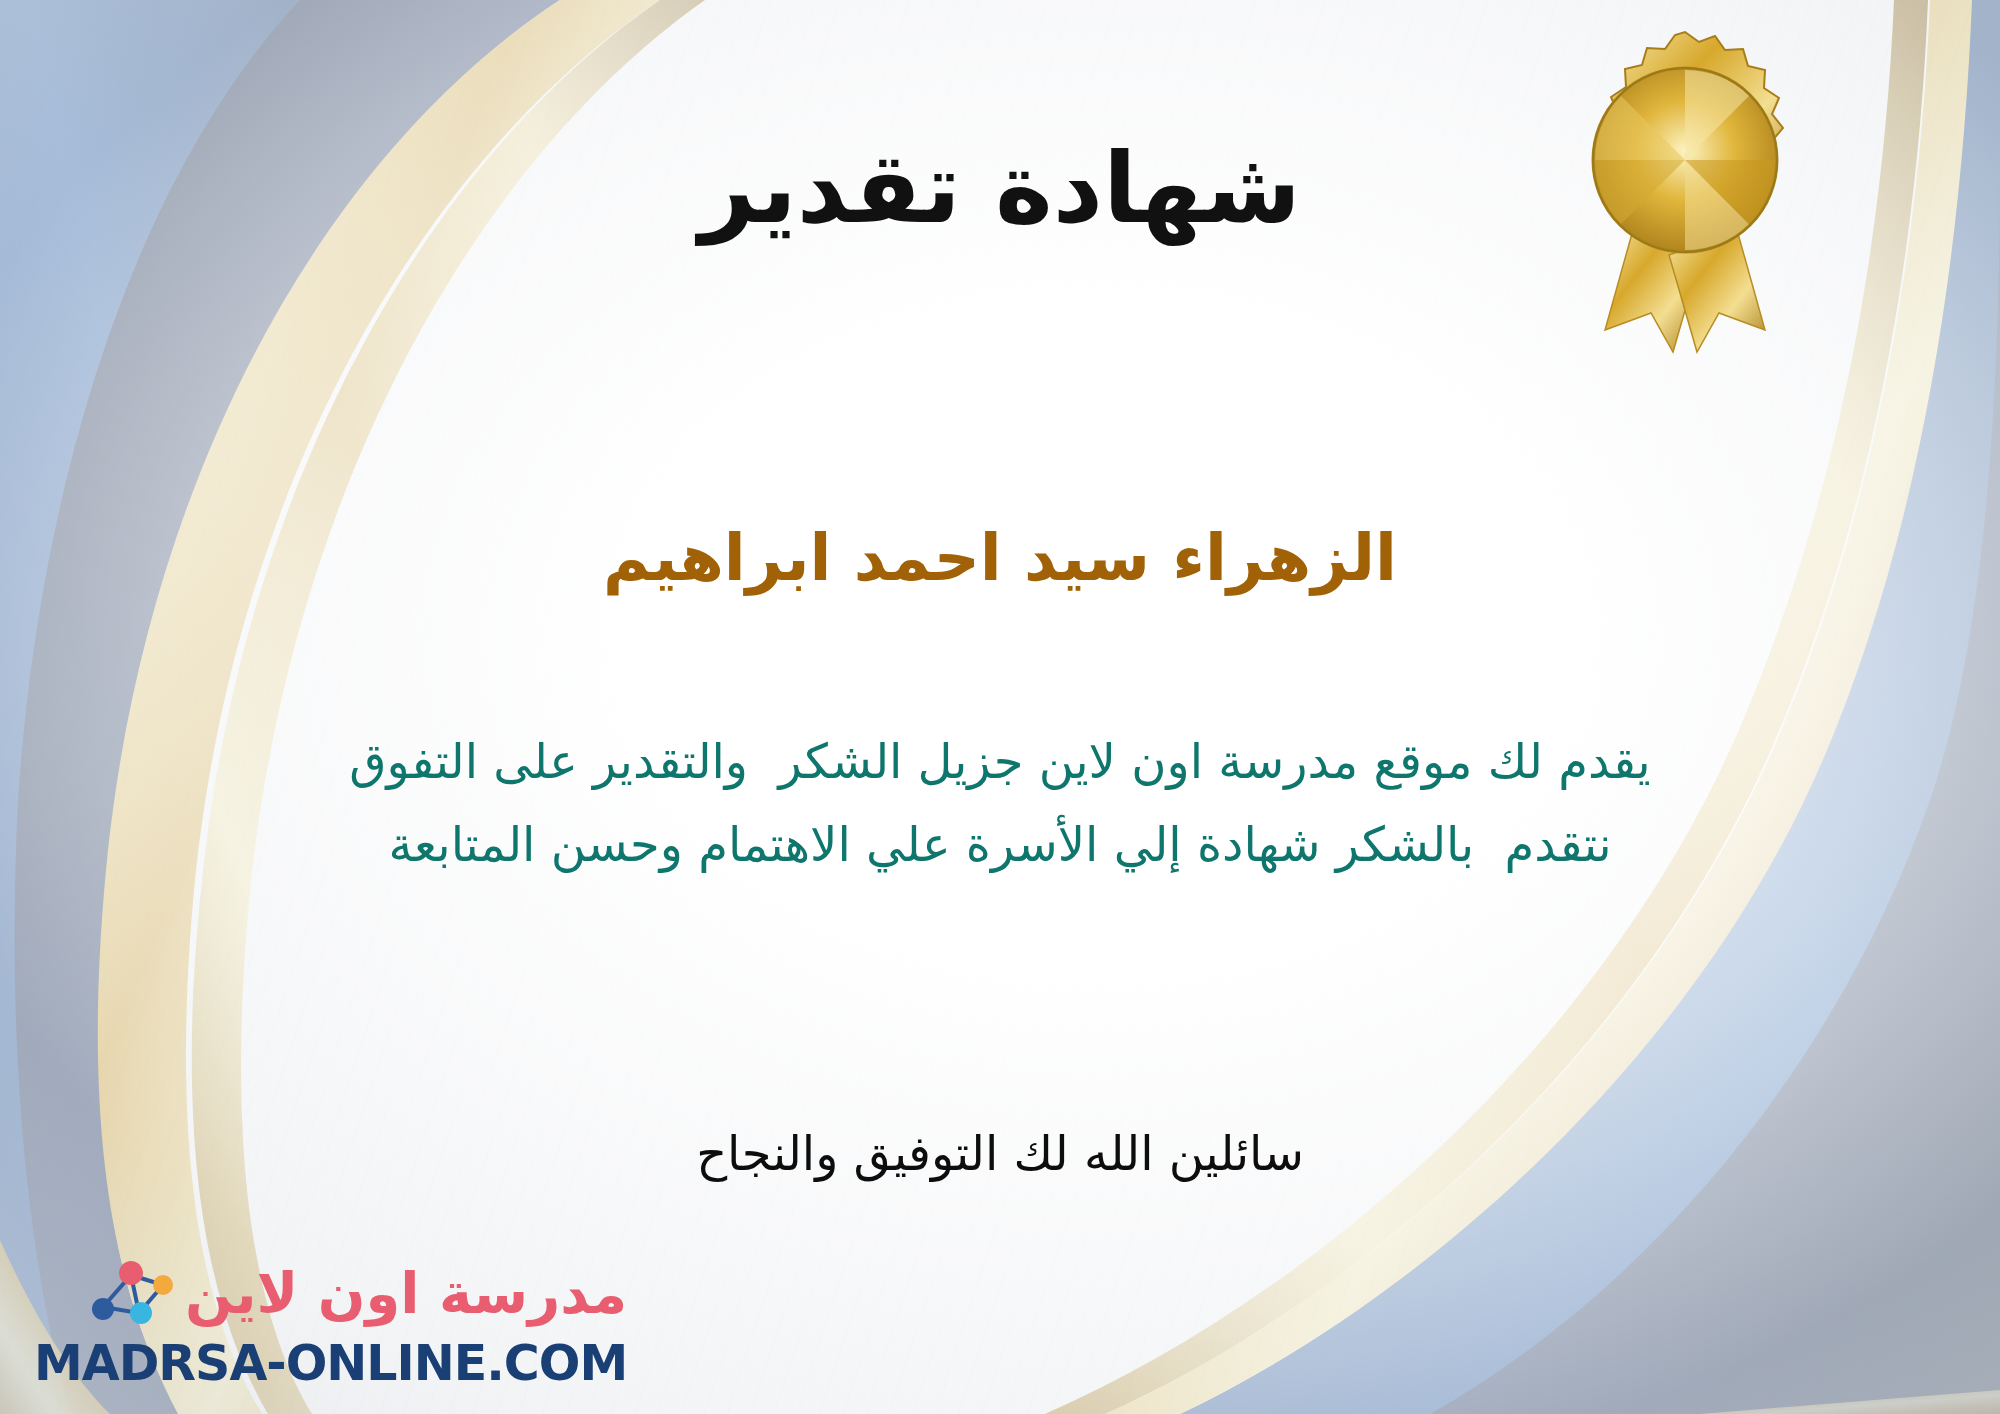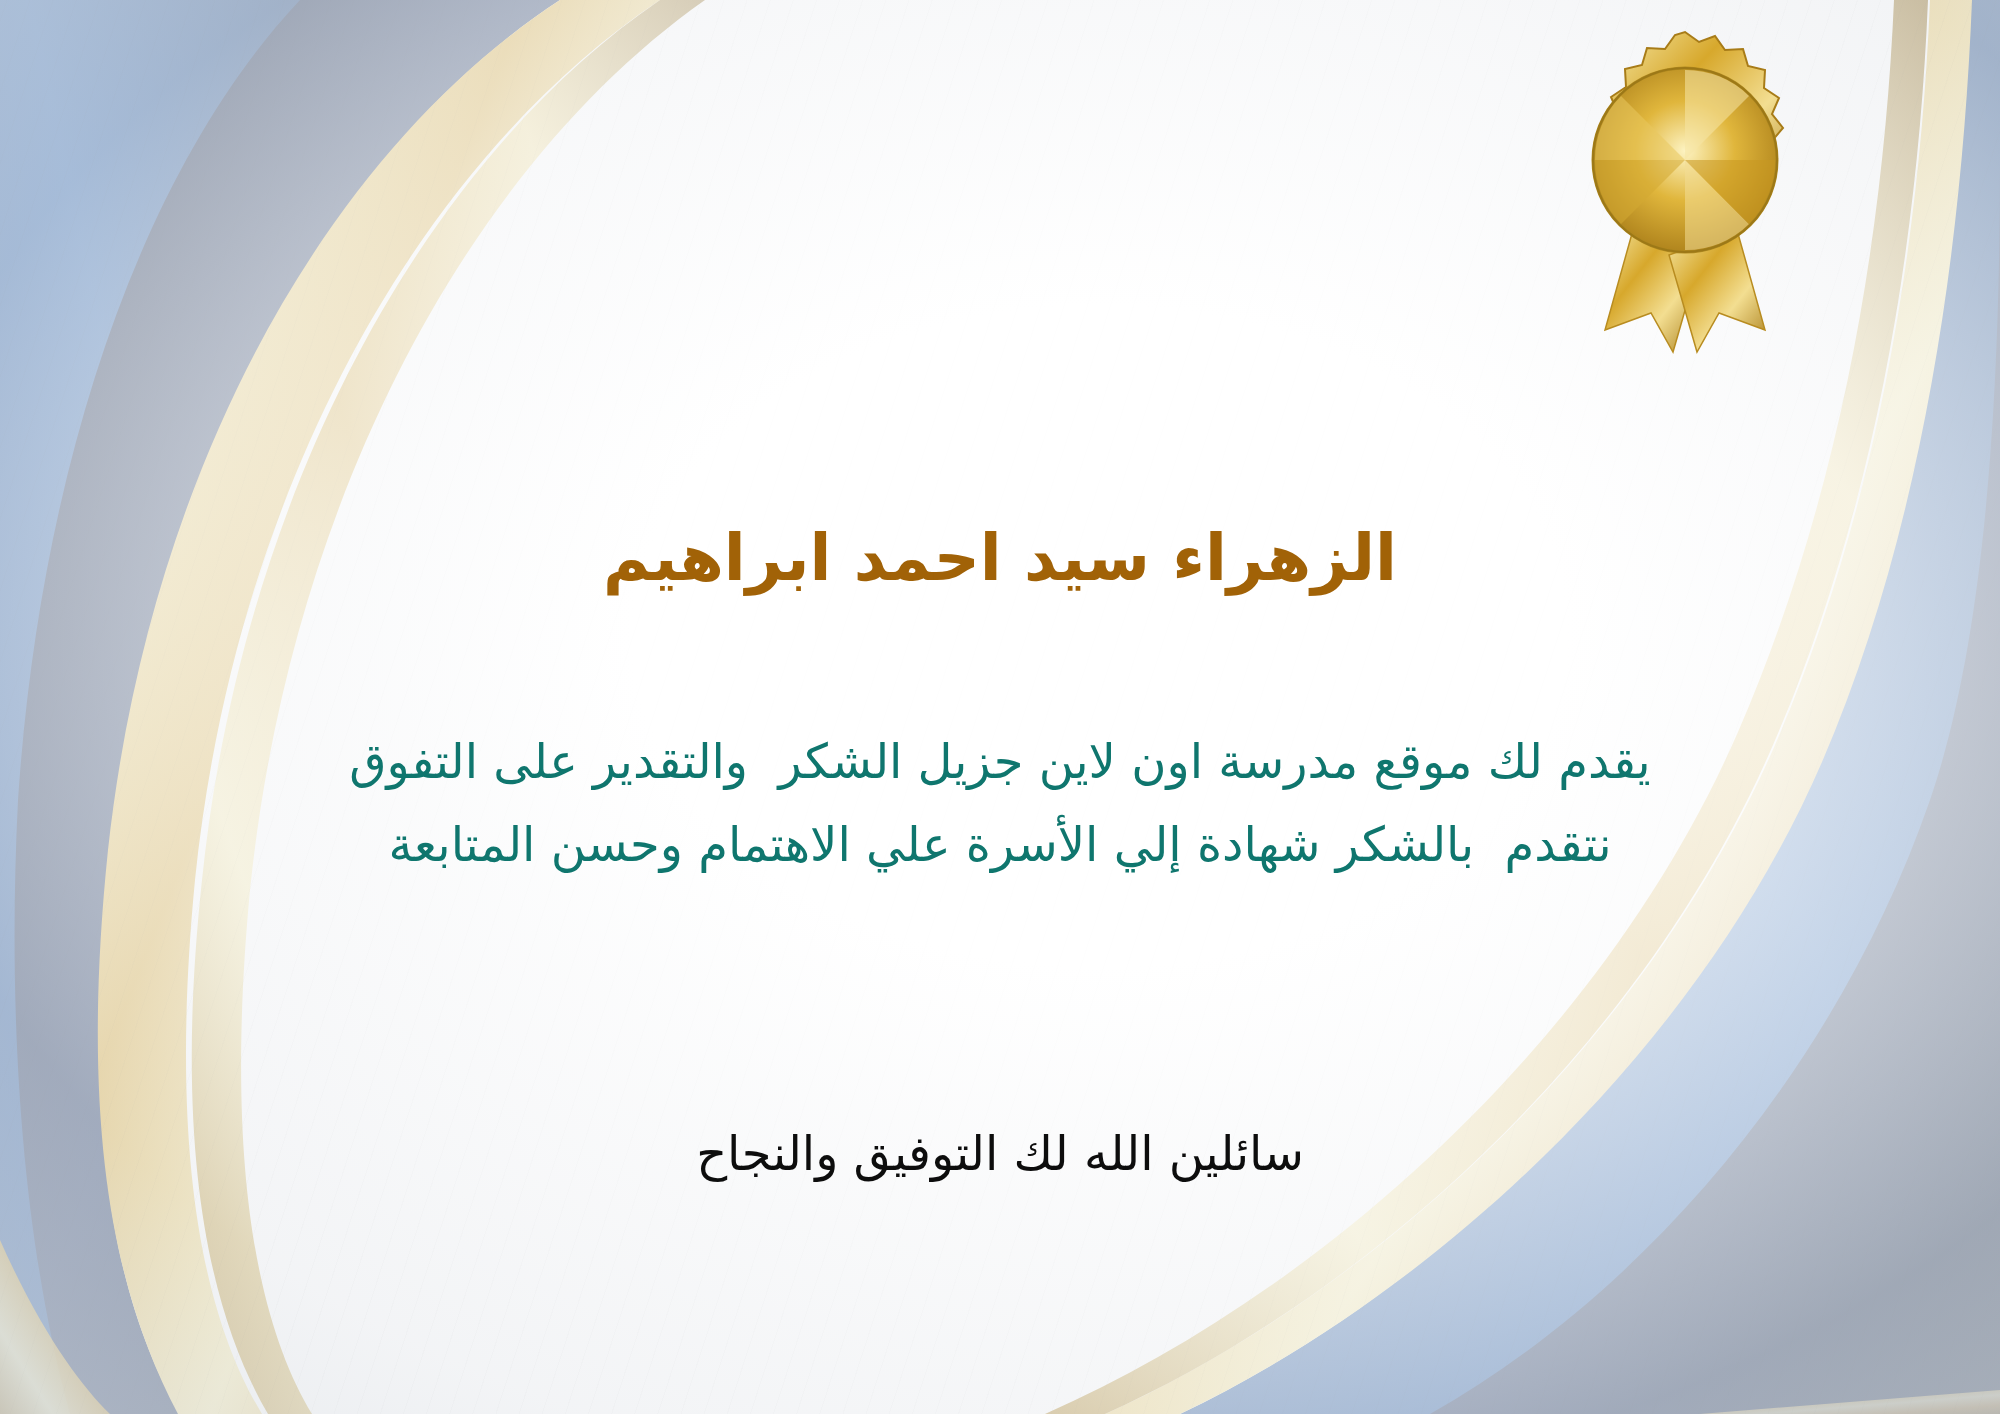--- a/index.html
+++ b/index.html
@@ -226,25 +226,43 @@
         <path d="M0,0 L64,64 A90,90 0 0,1 0,90 Z" fill="#f3dd95"></path>
         <path d="M0,0 L-90,0 A90,90 0 0,1 -64,-64 Z" fill="#e9c85f"></path>
         <path d="M0,0 L-64,64 A90,90 0 0,1 -90,0 Z" fill="#d4aa33"></path>
         <path d="M0,0 L90,0 A90,90 0 0,1 64,64 Z" fill="#c9981f"></path>
       </g>
       <circle r="92" fill="none" stroke="#8f6c12" stroke-width="2" opacity="0.6"></circle>
     </g>
   </svg>
 
   <div class="content">
+    <div class="cert-title">شهادة تقدير</div>
 
     <div class="student-name">الزهراء سيد احمد ابراهيم</div>
 
     <div class="body-text">
       <span class="body-line">يقدم لك موقع مدرسة اون لاين جزيل الشكر  والتقدير على التفوق</span>
       <span class="body-line">نتقدم  بالشكر شهادة إلي الأسرة علي الاهتمام وحسن المتابعة</span>
     </div>
 
     <div class="wish-text">سائلين الله لك التوفيق  والنجاح</div>
   </div>
 
+  <div class="brand">
+    <div class="brand-row">
+      <span class="brand-ar">مدرسة اون لاين</span>
+      <svg width="96" height="78" viewBox="0 0 96 78">
+        <line x1="24" y1="52" x2="52" y2="20" stroke="#2e5b9e" stroke-width="4"></line>
+        <line x1="24" y1="52" x2="60" y2="58" stroke="#2e5b9e" stroke-width="4"></line>
+        <line x1="52" y1="20" x2="60" y2="58" stroke="#2e5b9e" stroke-width="4"></line>
+        <line x1="60" y1="58" x2="84" y2="30" stroke="#2e5b9e" stroke-width="4"></line>
+        <line x1="52" y1="20" x2="84" y2="30" stroke="#2e5b9e" stroke-width="4"></line>
+        <circle cx="52" cy="18" r="12" fill="#e85d6f"></circle>
+        <circle cx="84" cy="30" r="10" fill="#f4a93c"></circle>
+        <circle cx="62" cy="58" r="11" fill="#39b6e0"></circle>
+        <circle cx="24" cy="54" r="11" fill="#2e5b9e"></circle>
+      </svg>
+    </div>
+    <div class="brand-url">MADRSA-ONLINE.COM</div>
+  </div>
 
 </div>
 
 </body></html>

